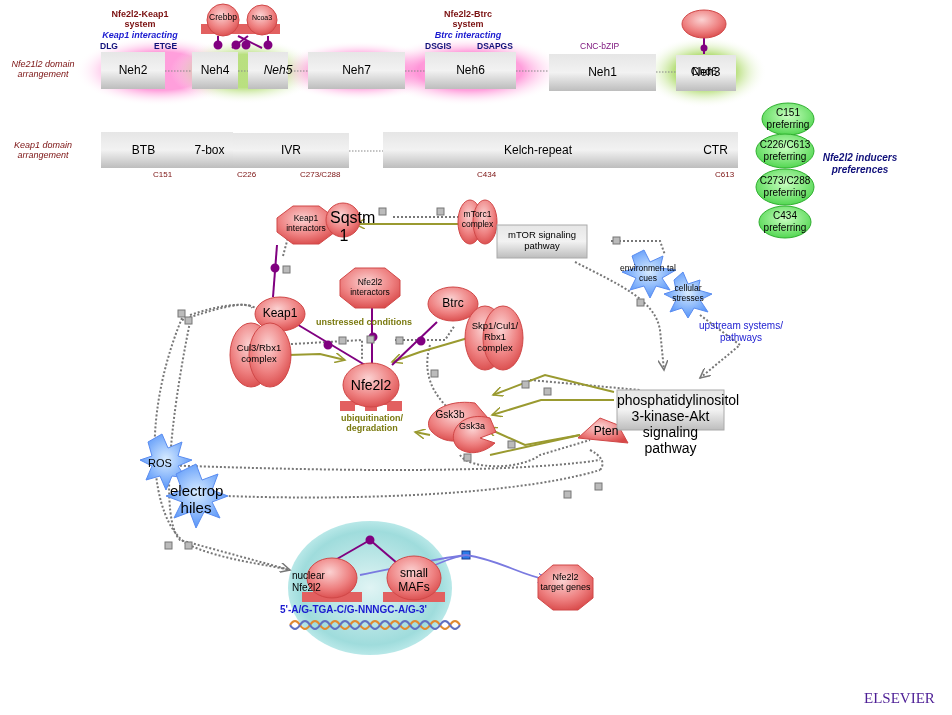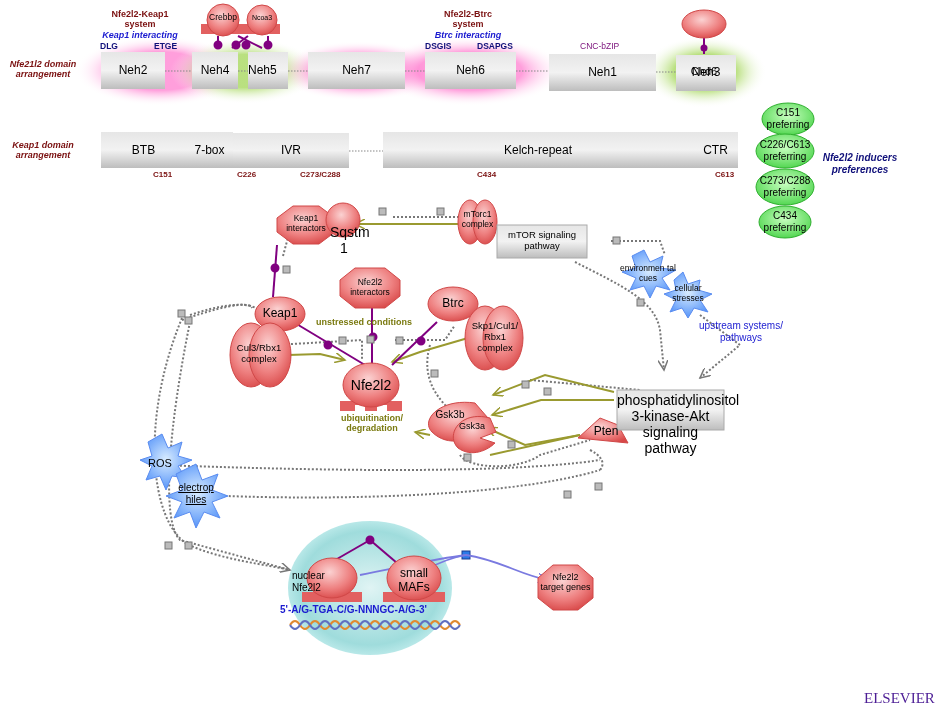--- a/index.html
+++ b/index.html
@@ -1,24 +1,24 @@
 <!DOCTYPE html>
 <html><head>
 <meta charset="utf-8">
 <style>
   html,body{margin:0;padding:0;background:#ffffff;}
   body{width:952px;height:715px;position:relative;overflow:hidden;font-family:"Liberation Sans",sans-serif;}
   #diagram{position:absolute;left:0;top:0;width:952px;height:715px;}
   .lbl{position:absolute;text-align:center;line-height:1.15;white-space:nowrap;}
-  .sec{color:#7a1010;font-style:italic;font-weight:bold;font-size:9px;}
+  .sec{color:#7a1010;font-style:italic;font-weight:normal;font-size:9px;}
   .sys{color:#7a1010;font-weight:bold;font-size:9px;}
   .int{color:#1a1ad0;font-style:italic;font-weight:bold;font-size:9px;}
   .motif{color:#10107a;font-weight:bold;font-size:8.5px;}
   .cnc{color:#7a107a;font-size:8.5px;}
-  .cys{color:#7a1010;font-weight:bold;font-size:8px;}
+  .cys{color:#7a1010;font-weight:normal;font-size:8px;}
   .pref{color:#10107a;font-style:italic;font-weight:bold;font-size:10px;}
   .olive{color:#7a7a10;font-size:9px;font-weight:bold;}
   .blue{color:#1a1ad0;font-size:10px;}
   .dna{color:#1a1ad0;font-weight:bold;font-size:10px;}
   .els{color:#4c1d95;font-family:"Liberation Serif",serif;font-size:15px;}
 </style>
 </head>
 <body>
 
 <svg id="diagram" viewBox="0 0 952 715" xmlns="http://www.w3.org/2000/svg" font-family="Liberation Sans, sans-serif">
@@ -258,21 +258,21 @@
   <polygon points="553,565 578,565 593,578 593,598 578,610 553,610 538,598 538,578" fill="url(#gred)" stroke="#d04848"></polygon>
 </svg>
 
 <div class="lbl sec" style="left:4px;top:59px;width:78px;white-space:normal;">Nfe21l2 domain arrangement</div>
 <div class="lbl sys" style="left:100px;top:9px;width:80px;white-space:normal;">Nfe2l2-Keap1 system</div>
 <div class="lbl int" style="left:92px;top:30px;width:96px;">Keap1 interacting</div>
 <div class="lbl motif" style="left:100px;top:42px;">DLG</div>
 <div class="lbl motif" style="left:154px;top:42px;">ETGE</div>
 <div class="lbl" style="left:101px;top:64px;width:64px;font-size:12px;">Neh2</div>
 <div class="lbl" style="left:192px;top:64px;width:46px;font-size:12px;">Neh4</div>
-<div class="lbl" style="left:248px;top:64px;width:20px;font-size:12px;">Neh5</div>
+<div class="lbl" style="left:248px;top:64px;width:60px;font-size:12px;font-style:italic;">Neh5</div>
 <div class="lbl" style="left:308px;top:64px;width:97px;font-size:12px;">Neh7</div>
 <div class="lbl" style="left:425px;top:64px;width:91px;font-size:12px;">Neh6</div>
 <div class="lbl" style="left:549px;top:66px;width:107px;font-size:12px;">Neh1</div>
 <div class="lbl" style="left:676px;top:66px;width:60px;font-size:12px;">Neh3</div>
 <div class="lbl" style="left:200px;top:13px;width:46px;font-size:8.5px;">Crebbp</div>
 <div class="lbl" style="left:246px;top:14px;width:32px;font-size:7px;">Ncoa3</div>
 <div class="lbl" style="left:684px;top:17px;width:40px;font-size:11px;margin-top:48px;">Chd6</div>
 <div class="lbl sys" style="left:428px;top:9px;width:80px;white-space:normal;">Nfe2l2-Btrc system</div>
 <div class="lbl int" style="left:420px;top:30px;width:96px;">Btrc interacting</div>
 <div class="lbl motif" style="left:425px;top:42px;">DSGIS</div>
@@ -291,38 +291,38 @@
 <div class="lbl cys" style="left:477px;top:170px;">C434</div>
 <div class="lbl cys" style="left:715px;top:170px;">C613</div>
 
 <div class="lbl" style="left:762px;top:107px;width:52px;white-space:normal;font-size:10px;">C151 preferring</div>
 <div class="lbl" style="left:756px;top:139px;width:58px;white-space:normal;font-size:10px;">C226/C613 preferring</div>
 <div class="lbl" style="left:756px;top:175px;width:58px;white-space:normal;font-size:10px;">C273/C288 preferring</div>
 <div class="lbl" style="left:759px;top:210px;width:52px;white-space:normal;font-size:10px;">C434 preferring</div>
 <div class="lbl pref" style="left:818px;top:152px;width:84px;white-space:normal;">Nfe2l2 inducers preferences</div>
 
 <div class="lbl" style="left:280px;top:214px;width:52px;white-space:normal;font-size:8.5px;">Keap1 interactors</div>
-<div class="lbl" style="left:330px;top:224px;width:28px;white-space:normal;font-size:14px;">Sqstm 1</div>
+<div class="lbl" style="left:330px;top:209px;width:28px;white-space:normal;font-size:16px;">Sqstm 1</div>
 <div class="lbl" style="left:455px;top:210px;width:45px;white-space:normal;font-size:8.5px;">mTorc1 complex</div>
 <div class="lbl" style="left:497px;top:230px;width:90px;white-space:normal;font-size:9.5px;">mTOR signaling pathway</div>
 <div class="lbl" style="left:342px;top:278px;width:56px;white-space:normal;font-size:8.5px;">Nfe2l2 interactors</div>
 <div class="lbl" style="left:258px;top:307px;width:44px;font-size:12px;">Keap1</div>
 <div class="lbl" style="left:228px;top:343px;width:62px;white-space:normal;font-size:9.5px;">Cul3/Rbx1 complex</div>
 <div class="lbl" style="left:431px;top:297px;width:44px;font-size:12px;">Btrc</div>
 <div class="lbl" style="left:466px;top:321px;width:58px;white-space:normal;font-size:9.5px;">Skp1/Cul1/ Rbx1 complex</div>
 <div class="lbl olive" style="left:316px;top:317px;">unstressed conditions</div>
 <div class="lbl" style="left:343px;top:377px;width:56px;font-size:14px;">Nfe2l2</div>
 <div class="lbl olive" style="left:332px;top:413px;width:80px;white-space:normal;">ubiquitination/ degradation</div>
 <div class="lbl" style="left:428px;top:409px;width:44px;font-size:10px;">Gsk3b</div>
 <div class="lbl" style="left:452px;top:421px;width:40px;font-size:9px;">Gsk3a</div>
 <div class="lbl" style="left:586px;top:425px;width:40px;font-size:12px;">Pten</div>
 <div class="lbl" style="left:617px;top:392px;width:107px;white-space:normal;font-size:14px;">phosphatidylinositol 3-kinase-Akt signaling pathway</div>
 <div class="lbl" style="left:620px;top:264px;width:56px;white-space:normal;font-size:8.5px;">environmen tal cues</div>
 <div class="lbl" style="left:666px;top:284px;width:44px;white-space:normal;font-size:8.5px;">cellular stresses</div>
 <div class="lbl blue" style="left:686px;top:320px;width:110px;white-space:normal;">upstream systems/ pathways</div>
 <div class="lbl" style="left:145px;top:457px;width:30px;font-size:11px;">ROS</div>
-<div class="lbl" style="left:170px;top:482px;width:52px;white-space:normal;font-size:10px;text-decoration:underline;">electrop hiles</div>
+<div class="lbl" style="left:170px;top:482px;width:52px;white-space:normal;font-size:15px;">electrop hiles</div>
 <div class="lbl" style="left:292px;top:570px;width:28px;white-space:normal;font-size:10px;">nuclear Nfe2l2</div>
 <div class="lbl" style="left:388px;top:567px;width:52px;white-space:normal;font-size:12px;">small MAFs</div>
 <div class="lbl dna" style="left:280px;top:604px;">5'-A/G-TGA-C/G-NNNGC-A/G-3'</div>
 <div class="lbl" style="left:540px;top:572px;width:51px;white-space:normal;font-size:9px;">Nfe2l2 target genes</div>
 
 <div class="lbl els" style="left:864px;top:690px;">ELSEVIER</div>
 
 </body></html>

